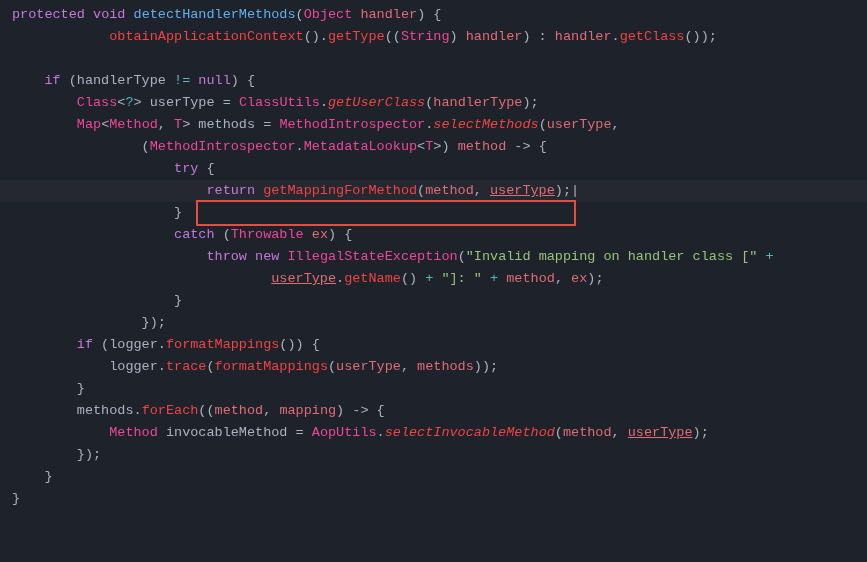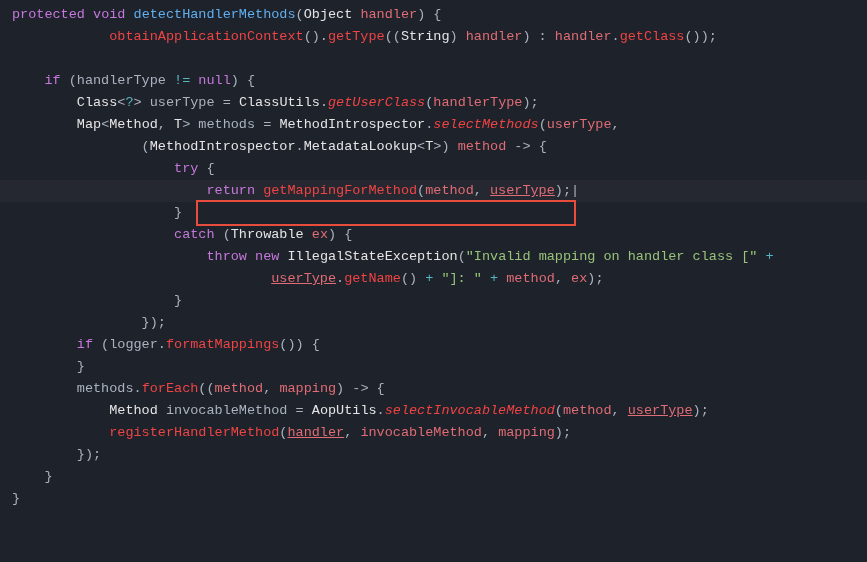--- a/index.html
+++ b/index.html
@@ -9,21 +9,21 @@
   font-size: 13.5px;
   line-height: 22px;
   color: #abb2bf;
   width: 867px;
   height: 562px;
   overflow: hidden;
   padding: 4px 0 0 12px;
 }
 .line { white-space: pre; position: relative; }
 .kw { color: #c678dd; }
-.type { color: #e5e5e5; }
+.type { color: #ec4899; }
 .method-def { color: #61afef; }
 .method-call { color: #ef4444; }
 .ital { font-style: italic; font-family: Liberation Mono, monospace; }
 .param { color: #e06c75; }
 .str { color: #98c379; }
 .op { color: #56b6c2; }
 .punc { color: #abb2bf; }
 .plain { color: #abb2bf; }
 .underline-var { color: #e06c75; text-decoration: underline; }
 .highlight-line {
@@ -73,28 +73,28 @@
 <div class="line"><span>                        </span><span class="kw">throw</span><span> </span><span class="kw">new</span><span> </span><span class="type">IllegalStateException</span><span class="punc">(</span><span class="str">"Invalid mapping on handler class ["</span><span class="op"> +</span></div>
 
 <div class="line"><span>                                </span><span class="underline-var">userType</span><span class="punc">.</span><span class="method-call">getName</span><span class="punc">() </span><span class="op">+</span><span> </span><span class="str">"]: "</span><span> </span><span class="op">+</span><span> </span><span class="param">method</span><span class="punc">, </span><span class="param">ex</span><span class="punc">);</span></div>
 
 <div class="line"><span class="punc">                    }</span></div>
 
 <div class="line"><span class="punc">                });</span></div>
 
 <div class="line"><span>        </span><span class="kw">if</span><span class="punc"> (</span><span class="plain">logger</span><span class="punc">.</span><span class="method-call">formatMappings</span><span class="punc">()) {</span></div>
 
+<div class="line"><span>            </span><span class="plain">logger</span><span class="punc">.</span><span class="method-call">trace</span><span class="punc">(</span><span class="method-call">formatMappings</span><span class="punc">(</span><span class="param">userType</span><span class="punc">, </span><span class="param">methods</span><span class="punc">));</span></div>
 
 <div class="line"><span class="punc">        }</span></div>
 
 <div class="line"><span>        </span><span class="plain">methods</span><span class="punc">.</span><span class="method-call">forEach</span><span class="punc">((</span><span class="param">method</span><span class="punc">, </span><span class="param">mapping</span><span class="punc">) -&gt; {</span></div>
 
 <div class="line"><span>            </span><span class="type">Method</span><span> </span><span class="plain">invocableMethod</span><span class="punc"> = </span><span class="type">AopUtils</span><span class="punc">.</span><span class="method-call ital">selectInvocableMethod</span><span class="punc">(</span><span class="param">method</span><span class="punc">, </span><span class="underline-var">userType</span><span class="punc">);</span></div>
 
-<div class="line"><span>            </span><span class="method-call">registerHandlerMethod</span><span class="punc">(</span><span class="underline-var">handler</span><span class="punc">, </span><span class="param">invocableMethod</span><span class="punc">, </span><span class="param">mapping</span><span class="punc">);</span></div>
 
 <div class="line"><span class="punc">        });</span></div>
 
 <div class="line"><span class="punc">    }</span></div>
 
 <div class="line"><span class="punc">}</span></div>
 
 </div>
 
 <div class="redbox" style="left:196px; top:200px; width:380px; height:26px;"></div>

